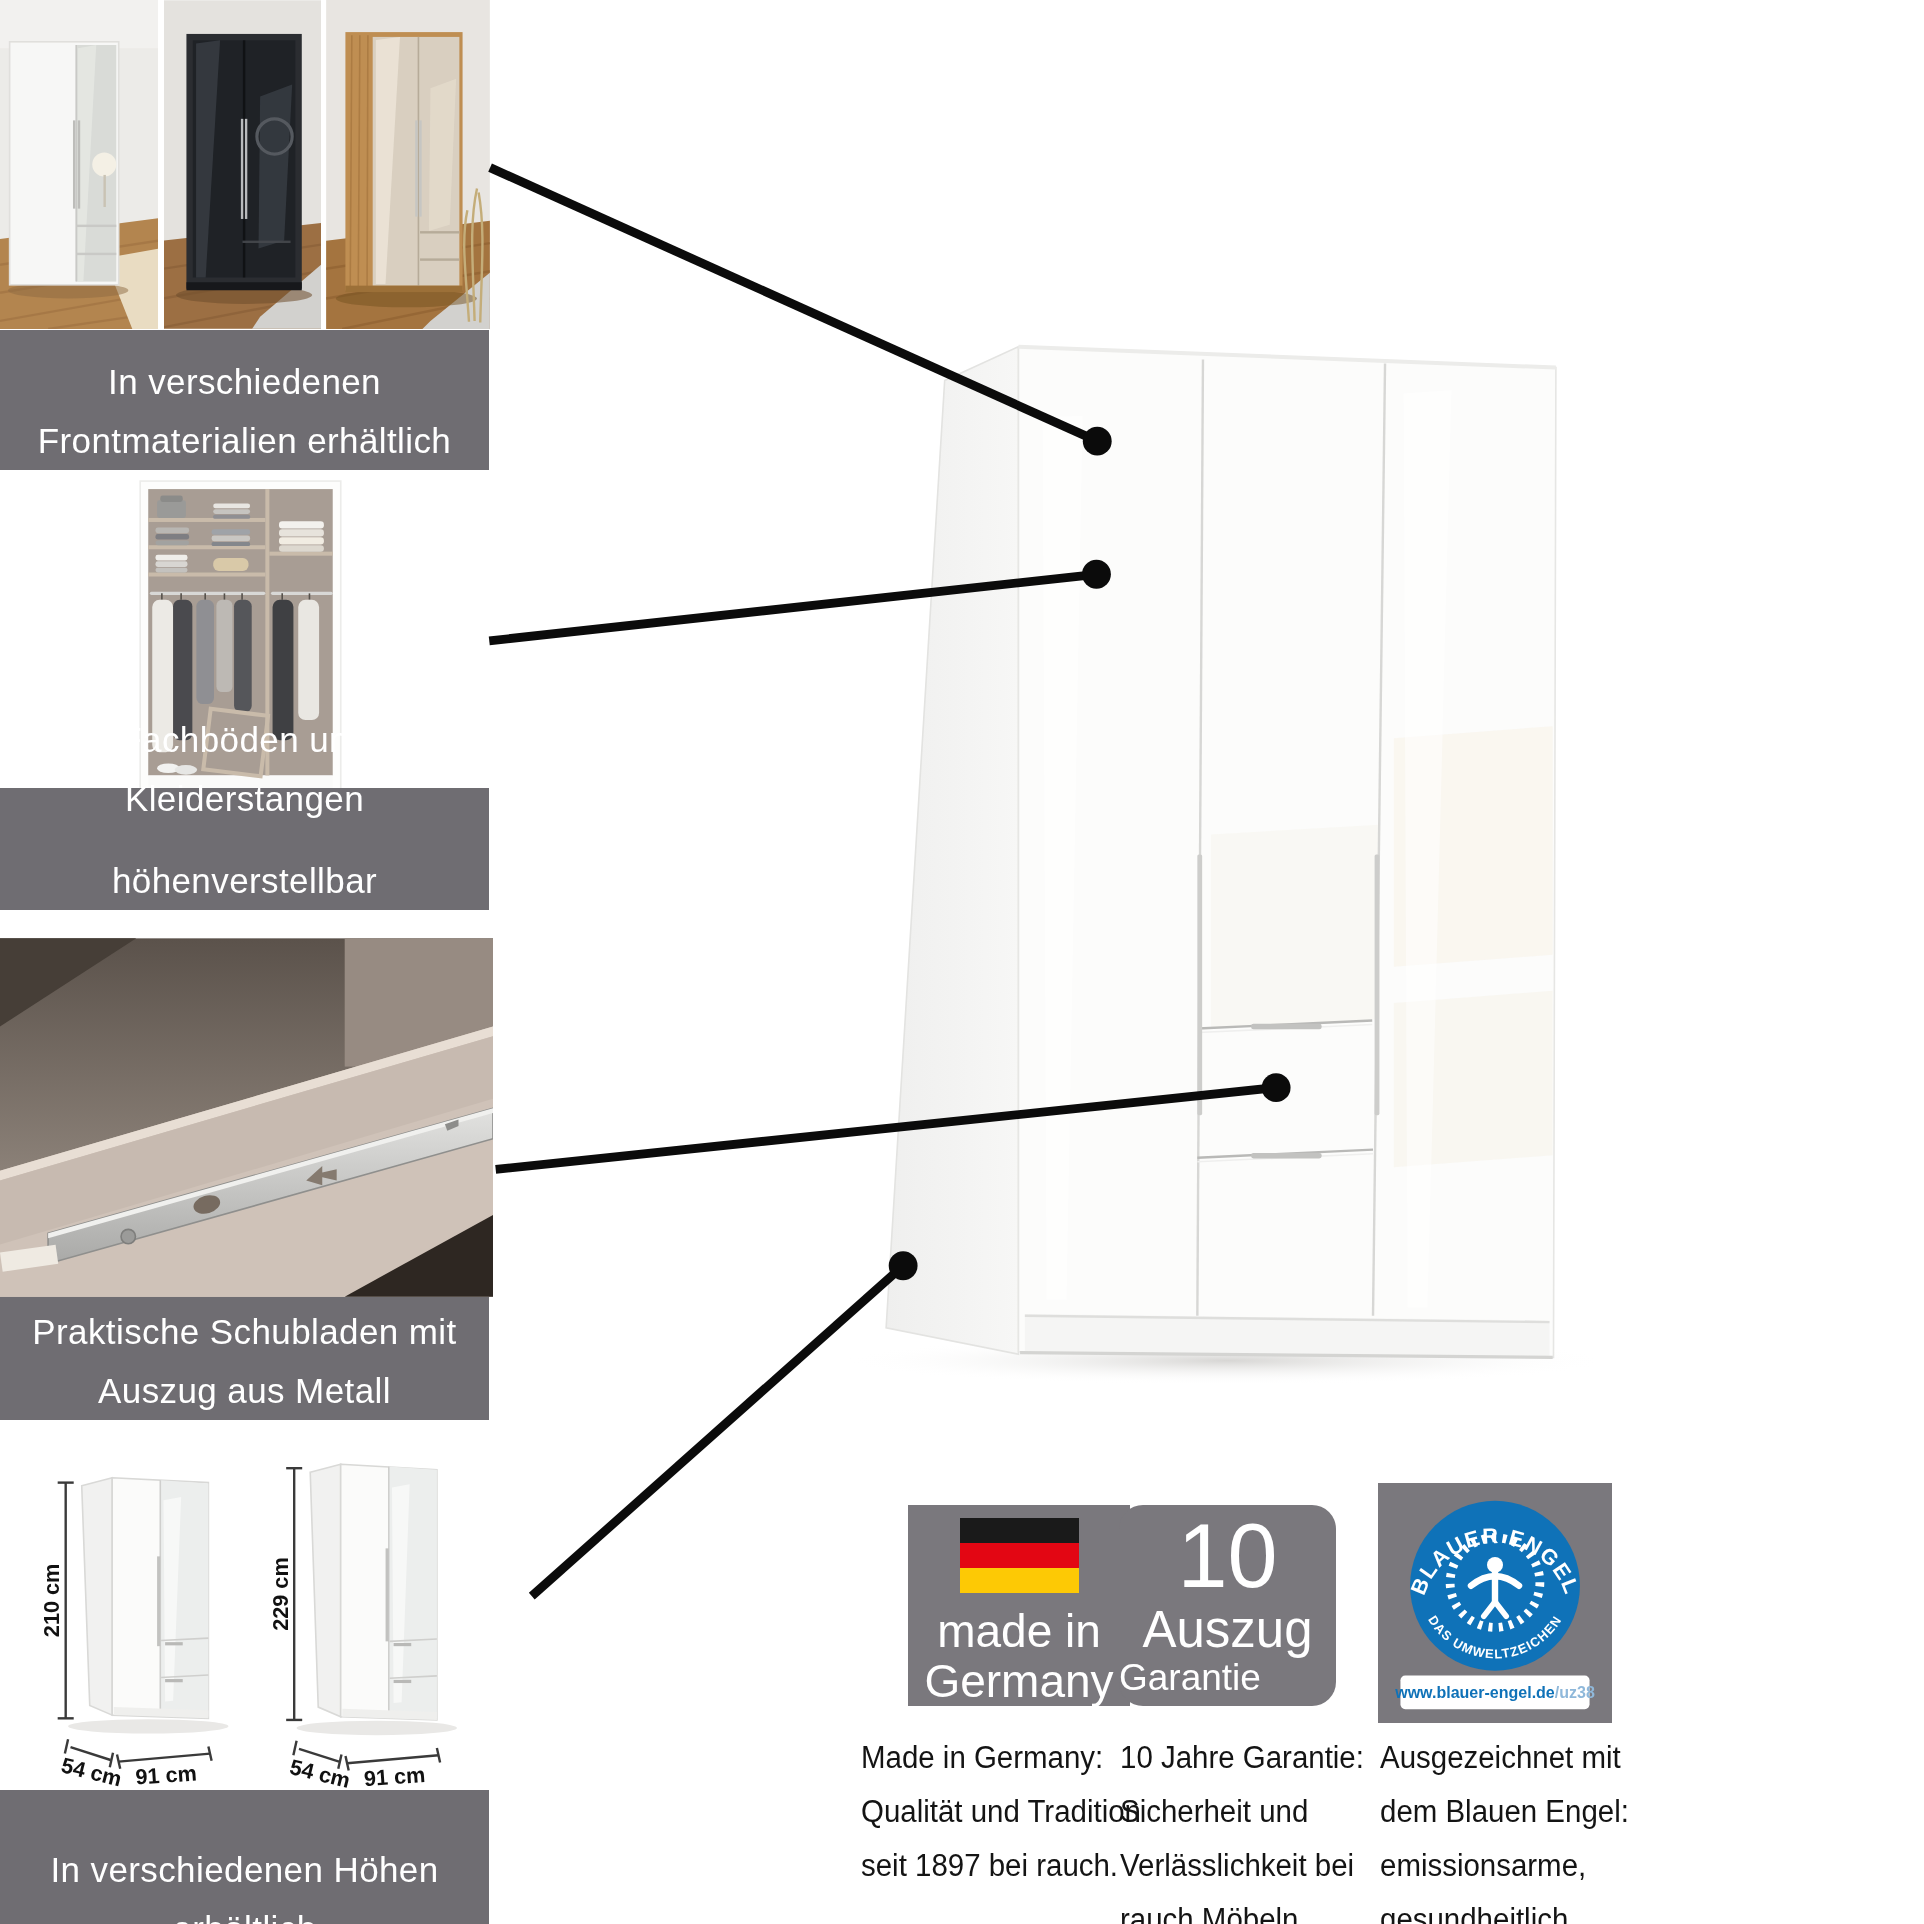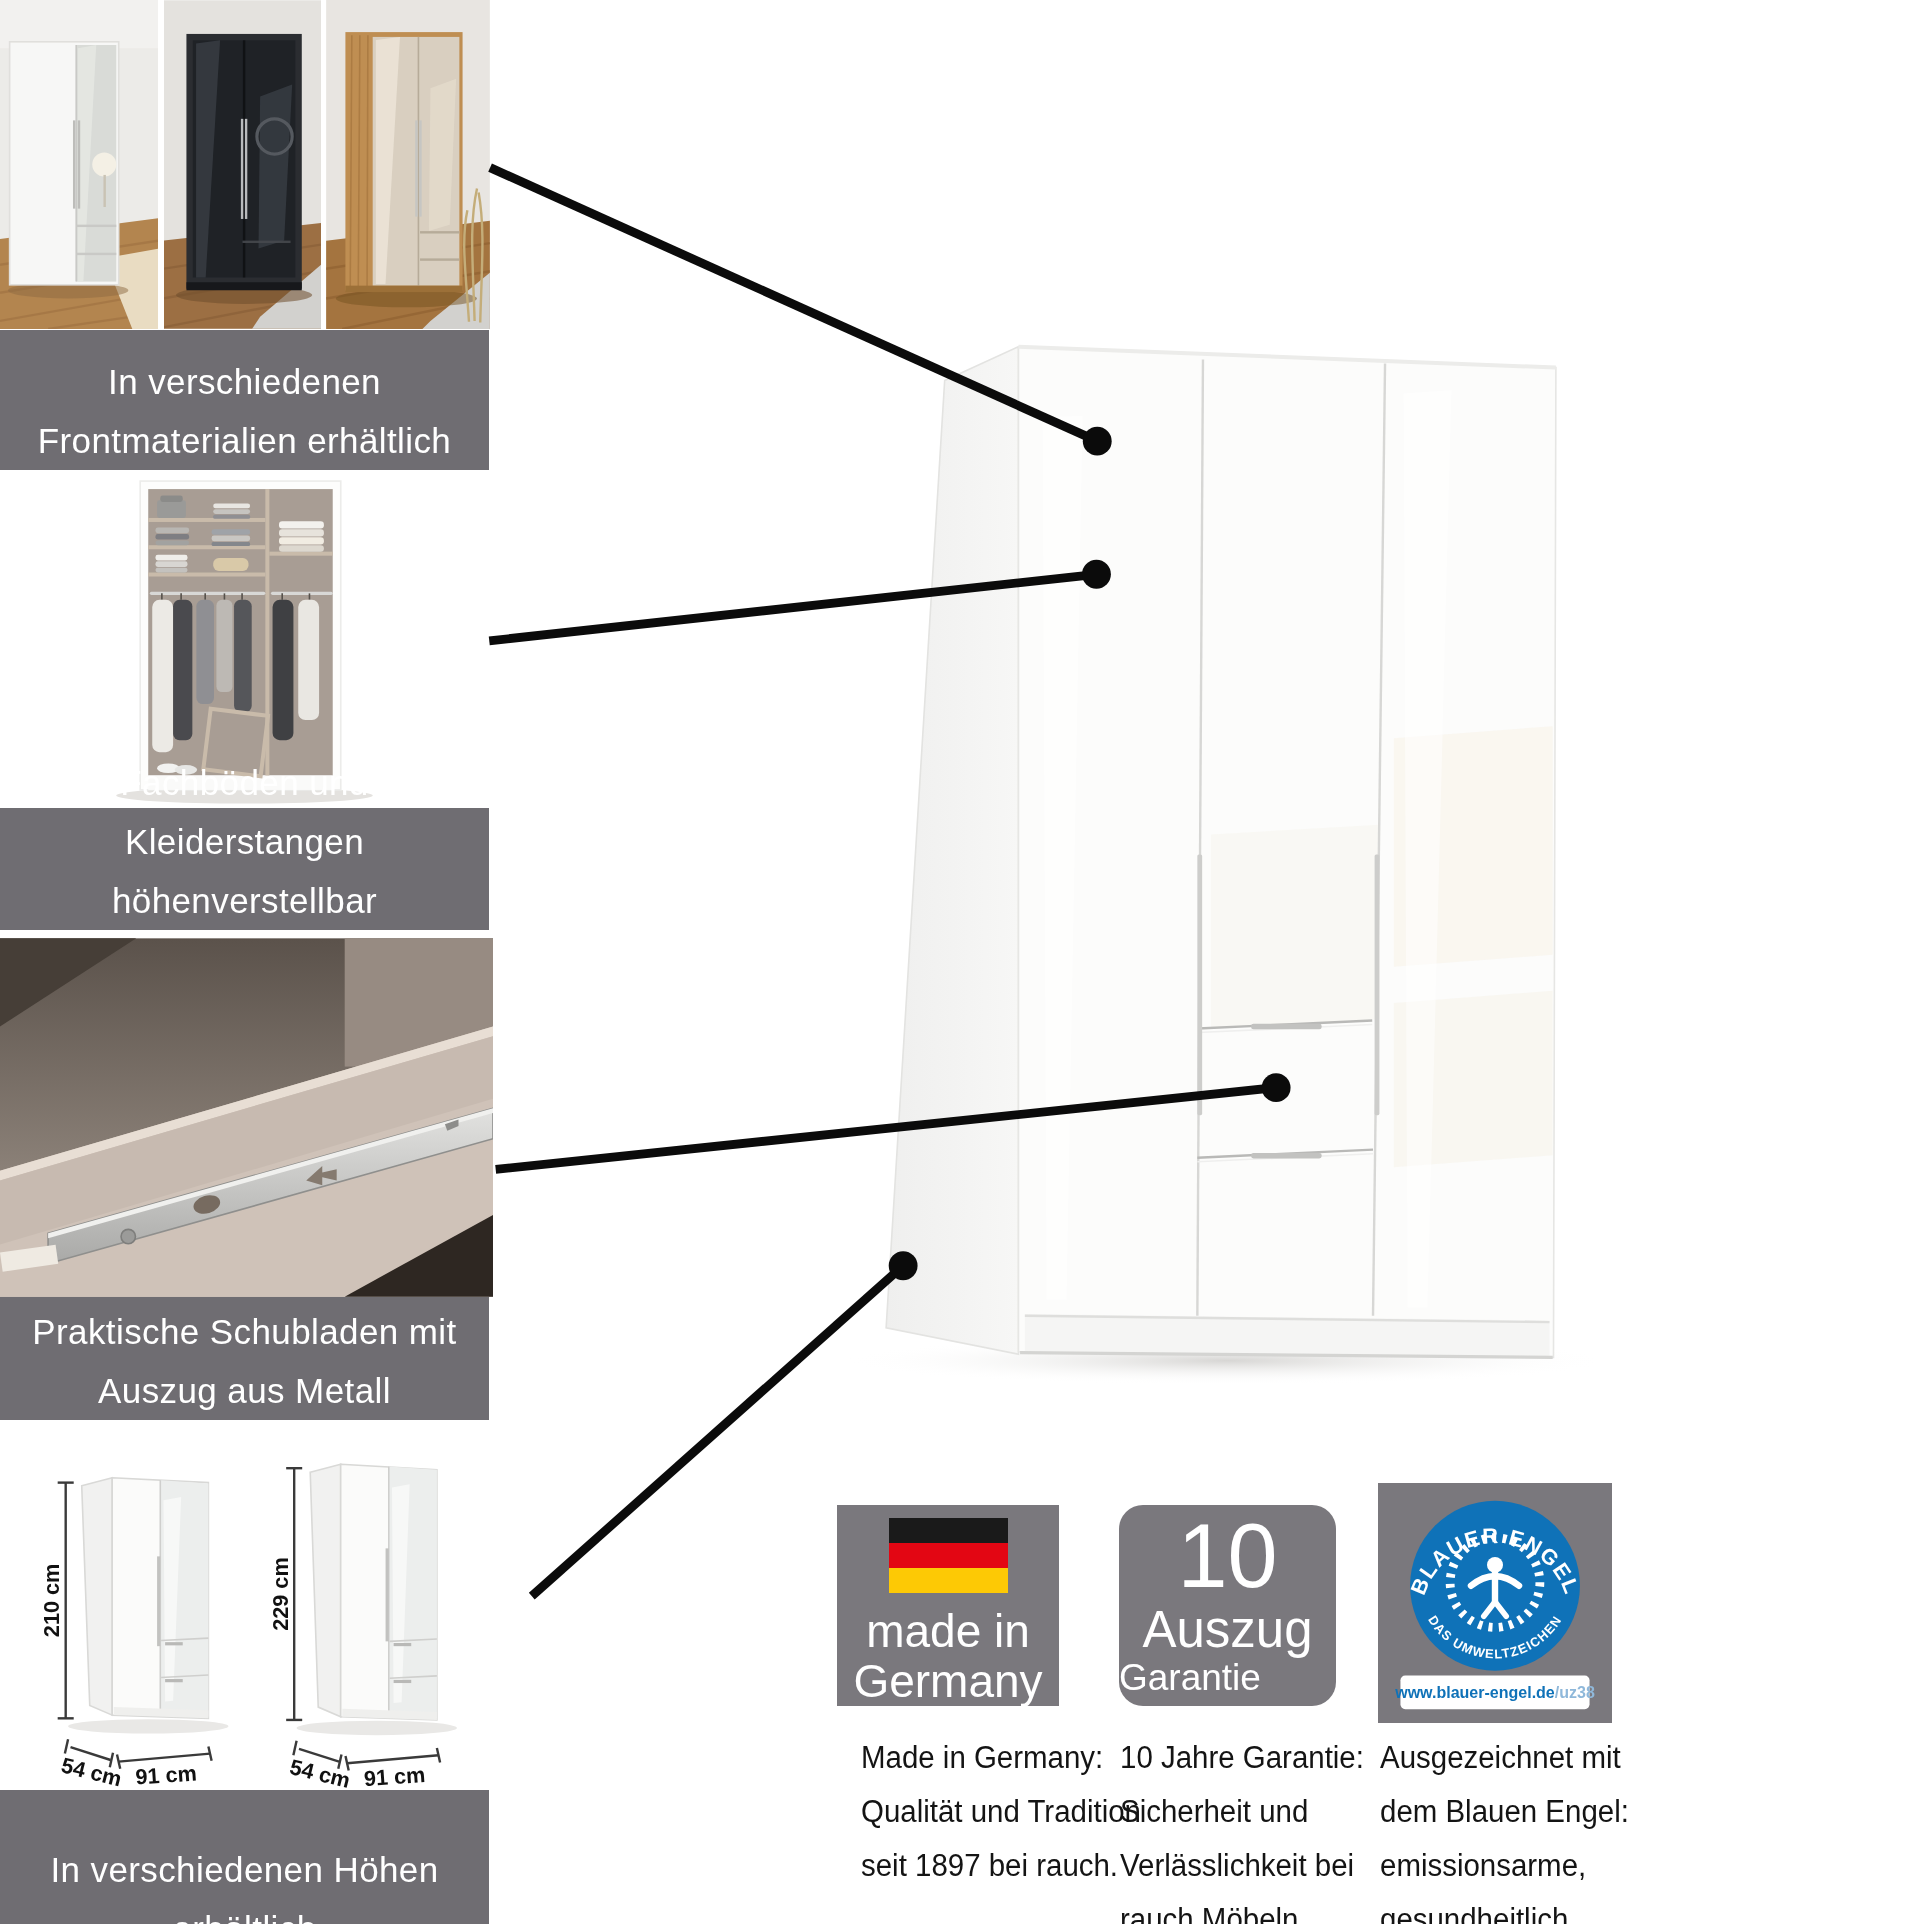--- a/index.html
+++ b/index.html
@@ -192,21 +192,21 @@
       </g>
 
       <g>
         <ellipse cx="130" cy="368" rx="14" ry="6" fill="#f2f2f0"></ellipse>
         <ellipse cx="152" cy="370" rx="14" ry="6" fill="#e6e6e4"></ellipse>
       </g>
       <rect x="178" y="298" width="72" height="76" fill="none" stroke="#c9bbaa" stroke-width="5" transform="rotate(7 214 336)"></rect>
     </svg>
   </div>
 
-  <div class="bar" style="top:808px;height:122px;">
+  <div class="bar" style="top:788px;height:122px;gap:23px;">
     <div>Fachböden und Kleiderstangen</div>
     <div>höhenverstellbar</div>
   </div>
 
   <div class="abs" style="left:0;top:938px;">
     <svg width="493" height="359" viewBox="0 0 615 447">
       <defs>
         <linearGradient id="topdark" x1="0" y1="0" x2="0" y2="1">
           <stop offset="0" stop-color="#5b524b"></stop>
             <stop offset="1" stop-color="#a59a90"></stop>
@@ -371,21 +371,21 @@
       <line x1="663" y1="1990" x2="1126" y2="1578"></line>
     </g>
     <g fill="var(--line_black)">
       <circle cx="1368" cy="550" r="18"></circle>
       <circle cx="1367" cy="716" r="18"></circle>
       <circle cx="1591" cy="1356" r="18"></circle>
       <circle cx="1126" cy="1578" r="18"></circle>
     </g>
   </svg>
 
-  <div class="tile" style="left:837px;top:1505px;width:222px;height:201px;">
+  <div class="tile" style="left:908px;top:1505px;width:222px;height:201px;">
     <div class="flag">
       <div style="background:var(--flag_black);"></div>
       <div style="background:var(--flag_red);"></div>
       <div style="background:var(--flag_gold);"></div>
     </div>
     <div class="madein">
       <div>made in</div>
       <div>Germany</div>
     </div>
   </div>

